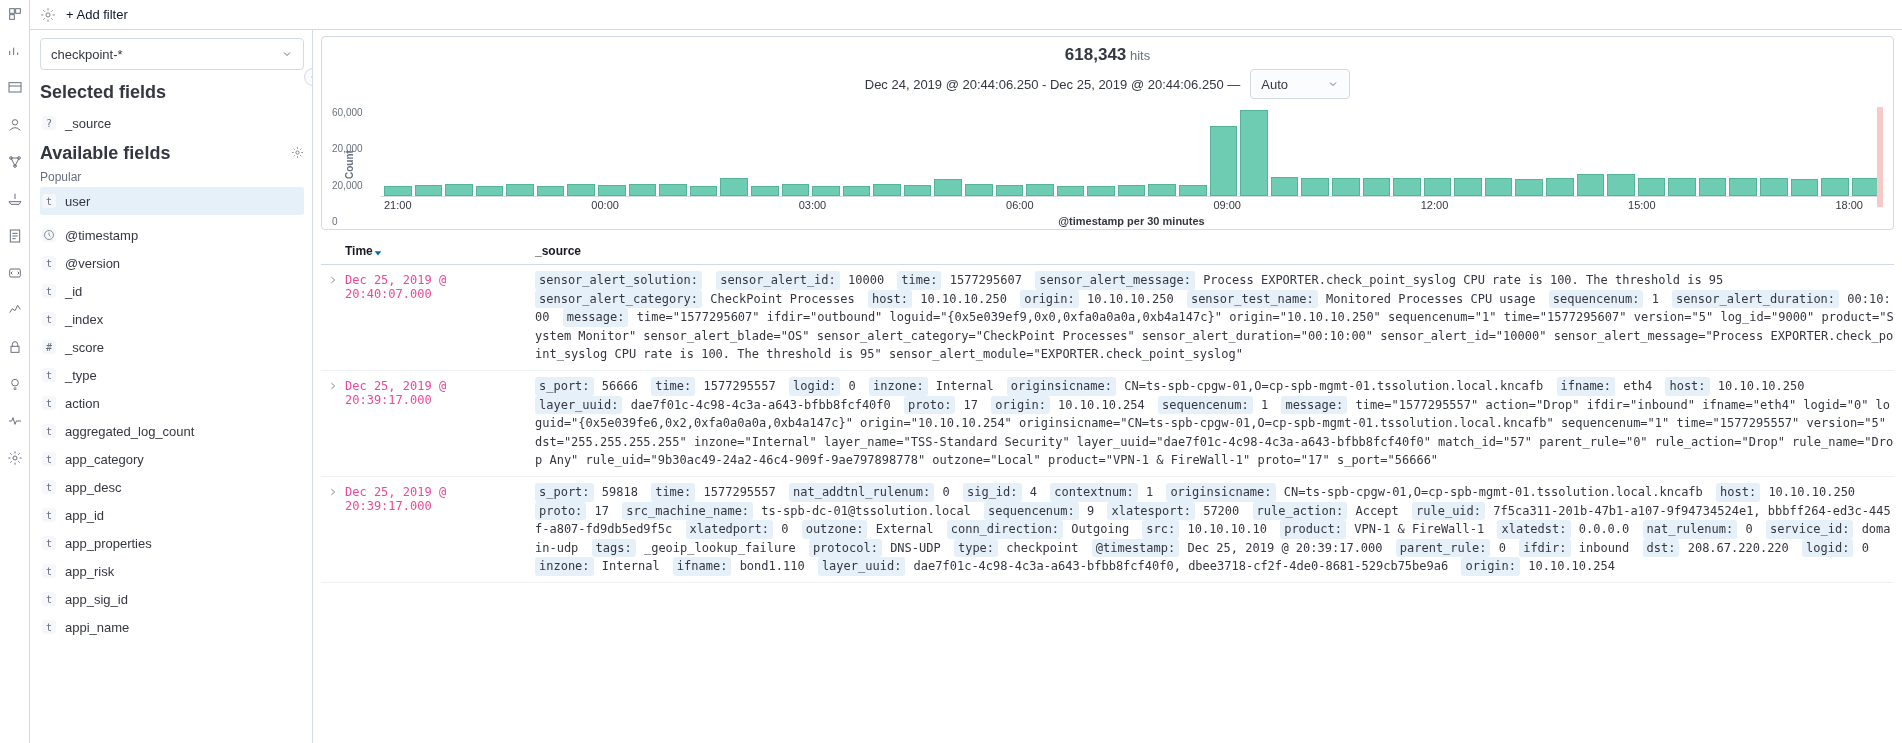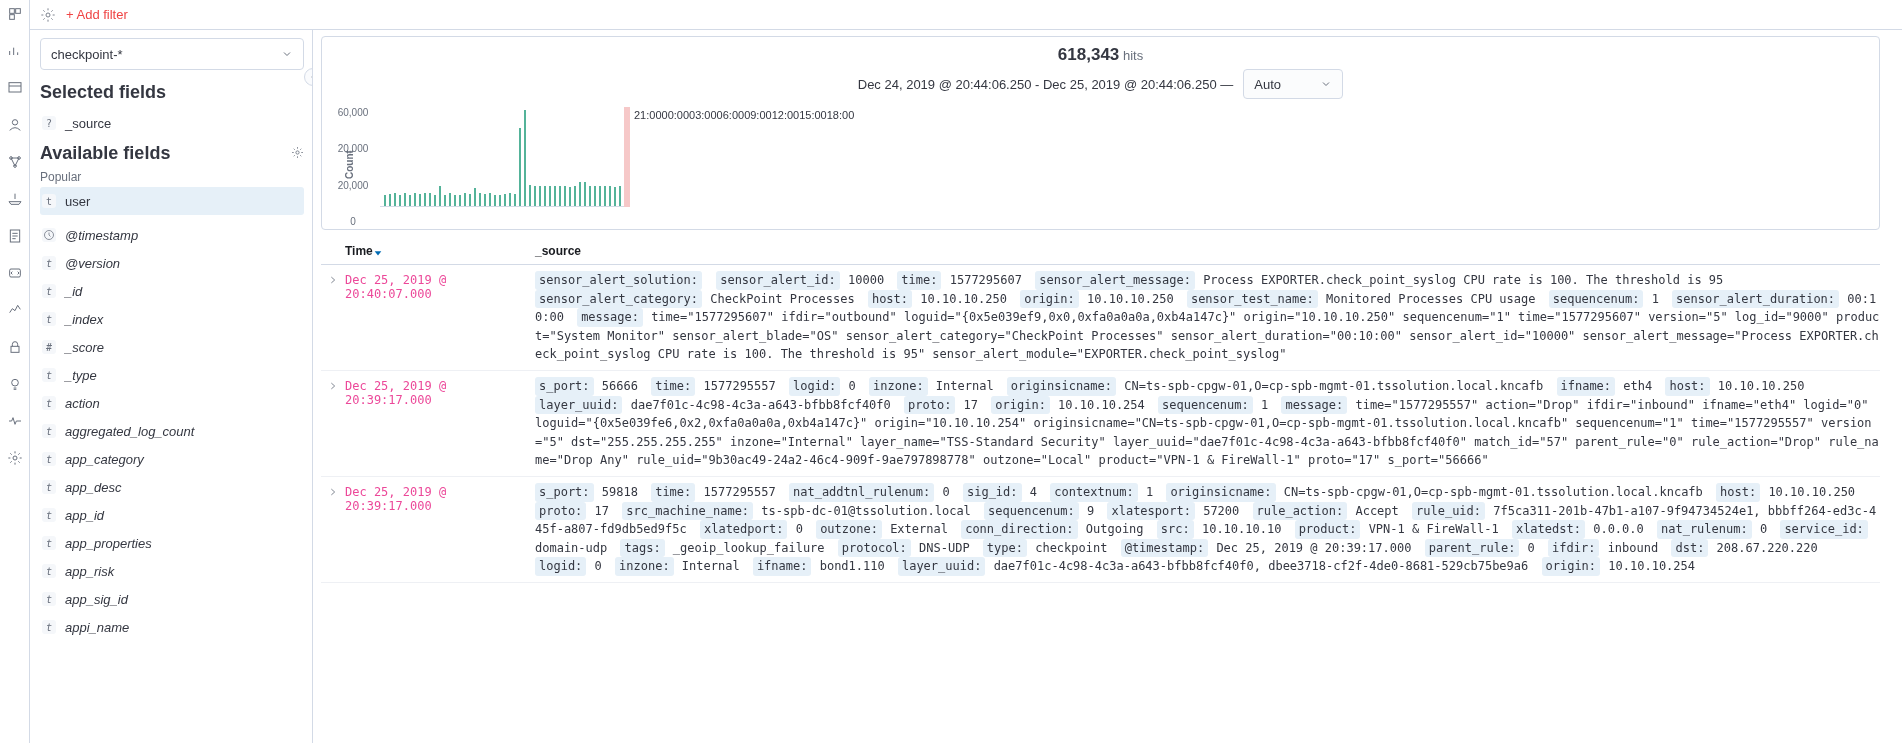--- a/index.html
+++ b/index.html
@@ -4,45 +4,45 @@
 <style>
 * { box-sizing: border-box; margin: 0; padding: 0; }
 body { font-family: -apple-system, BlinkMacSystemFont, "Segoe UI", Helvetica, Arial, sans-serif; font-size: 13px; color: #343741; background: #fff; overflow: hidden; }
 .app { display: flex; height: 743px; }
 .icon-rail { width: 30px; background: #fff; border-right: 1px solid #d3dae6; display: flex; flex-direction: column; align-items: center; padding-top: 6px; gap: 18px; }
 .icon-rail svg { width: 16px; height: 16px; fill: none; stroke: #69707d; stroke-width: 1.5; }
 .main { flex: 1; display: flex; flex-direction: column; }
 .top-bar { height: 30px; border-bottom: 1px solid #d3dae6; display: flex; align-items: center; padding: 0 10px; gap: 10px; }
 .gear-btn { display:flex; align-items:center; }
 .gear-btn svg { width:16px; height:16px; stroke:#69707d; fill:none; stroke-width:1.3; }
-.add-filter { color: #ef4444; font-size: 13px; cursor: pointer; }
+.add-filter { color: #0f172a; font-size: 13px; cursor: pointer; }
 .body { flex:1; display:flex; overflow:hidden; }
 .sidebar { width: 283px; border-right: 1px solid #d3dae6; padding: 8px 8px 25px 10px; overflow-y:auto; position:relative; }
 .index-select { border:1px solid #d3dae6; border-radius:4px; height:32px; display:flex; align-items:center; justify-content:space-between; padding:0 10px; font-size:13px; color:#343741; margin-bottom:12px; cursor:pointer; }
 .index-select svg { width:12px; height:12px; stroke:#69707d; fill:none; stroke-width:2; }
 .collapse-btn { position:absolute; right:-10px; top:38px; width:18px; height:18px; border:1px solid #d3dae6; border-radius:50%; background:#fafbfd; display:flex; align-items:center; justify-content:center; cursor:pointer; }
 .collapse-btn svg { width:10px;height:10px; stroke:#69707d; fill:none; stroke-width:2; }
 .section-title { font-weight:700; font-size:18px; margin:6px 0 6px 0; display:flex; justify-content:space-between; align-items:center; }
 .popular-title { color:#69707d; font-size:12px; margin:6px 0 3px 0; }
 .field-row { display:flex; align-items:center; gap:9px; height:28px; padding-left:2px; font-size:13px; border-radius:3px; color:#343741; cursor:pointer; }
 .field-row.highlight { background: #e6f0f8; }
 .ftype { width:14px; height:14px; display:inline-flex; align-items:center; justify-content:center; font-family: Menaco, Consolas, monospace; font-size:10px; color:#69707d; border-radius:3px; background: #f5f7fa; stroke:#69707d; }
 .ftype svg { width:12px;height:12px;stroke:#69707d;fill:none;stroke-width:1.5; }
-.content { flex:1; display:flex; flex-direction:column; overflow:hidden; padding-right:16px; }
+.content { flex:1; display:flex; flex-direction:column; overflow:hidden; padding-right:2px; }
 .chart-card { margin: 6px 6px 4px 8px; border:1px solid #d3dae6; border-radius:4px; padding:8px 10px 2px 10px; }
 .hits-line { text-align:center; }
 .hits-num { font-weight:700; font-size:17px; }
 .hits-label { color:#69707d; }
 .date-row { display:flex; align-items:center; justify-content:center; gap:10px; margin:4px 0 8px 0; font-size:13px; color:#343741; }
 .auto-select { border:1px solid #d3dae6; border-radius:4px; height:30px; display:flex; align-items:center; justify-content:space-between; padding:0 10px; width:100px; background:#fbfcfd; cursor:pointer; }
 .auto-select svg { width:12px;height:12px;stroke:#69707d;fill:none;stroke-width:2; }
 .chart-area { display:flex; height:120px; }
-.y-axis { width:48px; display:flex; flex-direction:column; justify-content:space-between; align-items:center; padding-right:6px; font-size:10px; color:#69707d; position:relative; }
+.y-axis { width:48px; display:flex; flex-direction:column; justify-content:space-between; align-items:flex-start; padding-right:6px; font-size:10px; color:#69707d; position:relative; }
 .y-axis-label { transform: rotate(-90deg); transform-origin: left top; position:absolute; left:12px; top:72px; font-size:10px; color:#69707d; font-weight:600; }
-.chart-body { flex:1; display:flex; flex-direction:row; }
+.chart-body { flex:1; display:flex; flex-direction:column; }
 .bars { display:flex; align-items:flex-end; gap:3px; height:100px; border-bottom:1px solid #d3dae6; padding:0 4px; position:relative; }
 .bar { flex:1; background:#6dccb1; border:1px solid #54b399; }
 .pink-bar { width:6px; background:#f6c8c8; height:100px; position:absolute; right:0; top:0; }
 .x-axis { display:flex; justify-content:space-between; height:18px; font-size:11px; color:#343741; padding:0px 20px 0 4px; margin-top:2px; }
 .x-label-center { text-align:center; font-size:11px; color:#343741; font-weight:700; margin-top:0px; }
 .table-wrap { flex:1; overflow:auto; margin: 4px 6px 0 8px; font-family: Menaco, Consolas, monospace; font-size:12px; }
 .table-header { display:flex; border-bottom:1px solid #d3dae6; padding:6px 0; font-family:-apple-system, sans-serif; font-weight:700; font-size:12px; color:#1a1c21; position:sticky; top:0; background:#fff; }
 .col-expand { width:24px; }
 .col-time { width:190px; display:flex; align-items:flex-end; gap:0; }
 .col-time svg { width:10px;height:10px; fill:#006bb4; }
@@ -155,21 +155,21 @@
                 <path d="M12 2 v3 M12 19 v3 M2 12 h3 M19 12 h3 M5 5 l2 2 M17 17 l2 2 M5 19 l2 -2 M17 7 l2 -2"></path>
               </svg></span>
         </div>
         <div class="popular-title">Popular</div>
         <div id="popular-fields">
             <div class="field-row highlight">
               <span class="ftype">t</span>
               <span>user</span>
             </div>
           </div>
-        <div id="available-fields" style="margin-top:6px;font-style:italic;">
+        <div id="available-fields" style="margin-top:6px;">
             <div class="field-row">
               <span class="ftype">
                 <svg viewBox="0 0 24 24">
                   <circle cx="12" cy="12" r="9"></circle>
                   <path d="M12 7 v5 l3 3"></path>
                 </svg>
               </span>
               <span>@timestamp</span>
             </div>
             <div class="field-row">
@@ -310,20 +310,21 @@
               <div class="x-axis" id="x-axis">
                   <span>21:00</span>
                   <span>00:00</span>
                   <span>03:00</span>
                   <span>06:00</span>
                   <span>09:00</span>
                   <span>12:00</span>
                   <span>15:00</span>
                   <span>18:00</span>
                 </div>
+              <div class="x-label-center">@timestamp per 30 minutes</div>
             </div>
           </div>
         </div>
 
         <div class="table-wrap">
           <div class="table-header">
             <div class="col-expand"></div>
             <div class="col-time">
               <span>Time</span>
               <svg viewBox="0 0 24 24">

